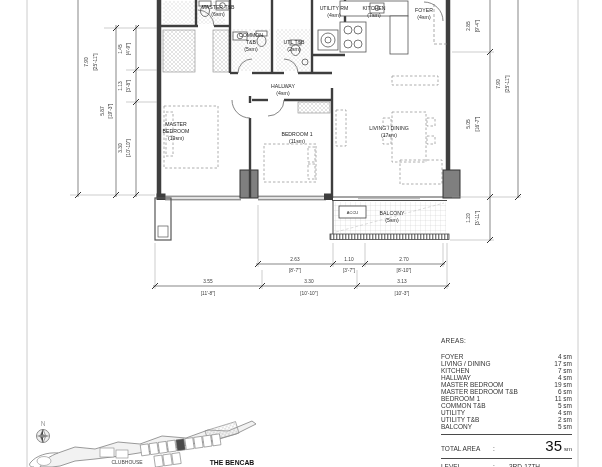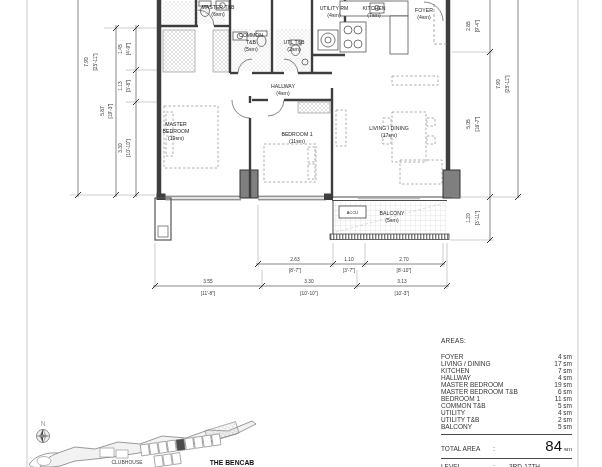--- a/index.html
+++ b/index.html
@@ -354,21 +354,21 @@
         <span>2 sm</span>
       </div>
   <div class="arow">
         <span>BALCONY</span>
         <span>5 sm</span>
       </div>
   <div class="rule"></div>
   <div class="total-row">
     <span class="tl">TOTAL AREA</span>
     <span class="colon">:</span>
-    <span class="big">84</span>
+    <span class="big">35</span>
     <span class="unit">sm</span>
   </div>
   <div class="rule"></div>
   <div class="level-row">
     <span class="tl">LEVEL</span>
     <span class="colon">:</span>
     <span class="lev">3RD-17TH</span>
   </div>
 </div>
 

